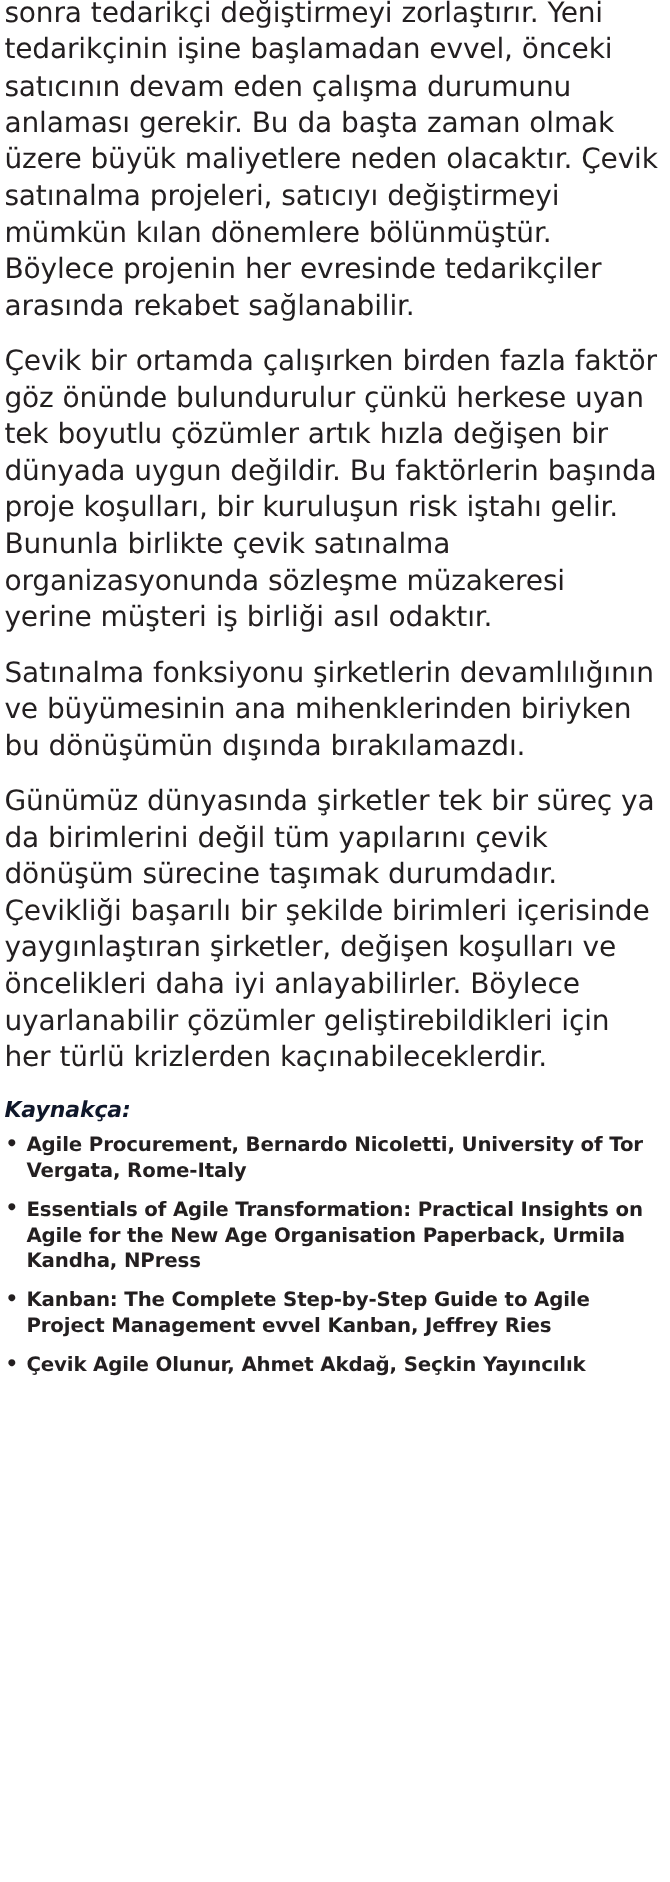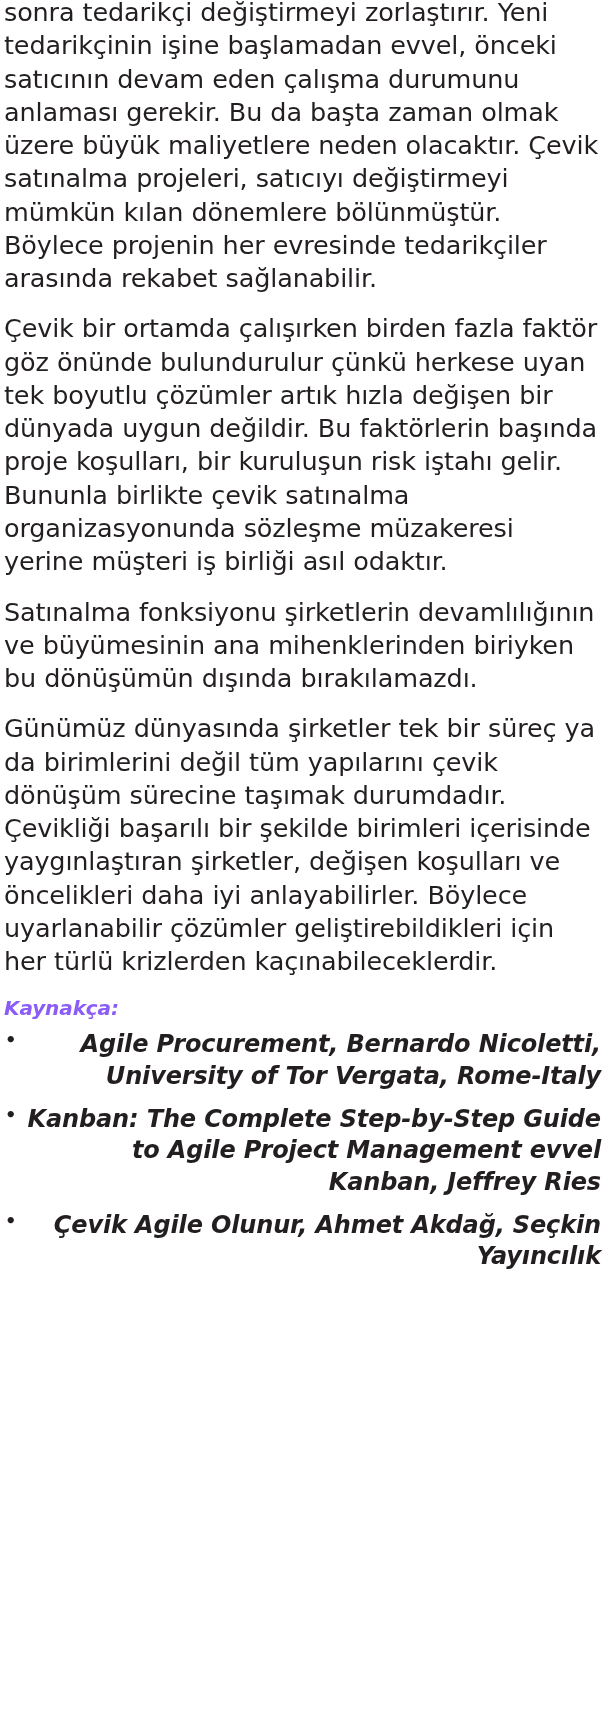--- a/index.html
+++ b/index.html
@@ -30,39 +30,37 @@
   }
   .para.first {
     margin-top: -4px;
   }
   .refs-title {
     font-size: 20px;
     font-style: italic;
     font-weight: bold;
     line-height: 1.3;
     margin: 16px 0 8px 0;
-    color: #8b5cf6;
+    color: #0f172a;
     letter-spacing: -0.1px;
   }
   ul.refs {
     list-style: none;
     margin: 0;
     padding: 0;
   }
   ul.refs li {
     position: relative;
-    font-size: 24px;
-    font-style: italic;
+    font-size: 18px;
     font-weight: bold;
     line-height: 1.32;
     margin: 0 0 11px 0;
     padding-left: 17px;
     color: #231f20;
     letter-spacing: -0.15px;
-    text-align: right;
   }
   ul.refs li::before {
     content: "\2022";
     position: absolute;
     left: 1px;
     top: -1px;
     font-size: 18px;
     line-height: 1.35;
   }
   ul.refs li .cont {
@@ -80,20 +78,23 @@
   <p class="para">Satınalma fonksiyonu şirketlerin devamlılığının ve büyümesinin ana mihenklerinden biriyken bu dönüşümün dışında bırakılamazdı.</p>
   <p class="para">Günümüz dünyasında şirketler tek bir süreç ya da birimlerini değil tüm yapılarını çevik dönüşüm sürecine taşımak durumdadır. Çevikliği başarılı bir şekilde birimleri içerisinde yaygınlaştıran şirketler, değişen koşulları ve öncelikleri daha iyi anlayabilirler. Böylece uyarlanabilir çözümler geliştirebildikleri için her türlü krizlerden kaçınabileceklerdir.</p>
 
   <div class="refs-title">Kaynakça:</div>
 
   <ul class="refs">
     <li>
         <span class="cont">Agile Procurement, Bernardo Nicoletti, University of Tor Vergata, Rome-Italy</span>
       </li>
     <li>
+        <span class="cont">Essentials of Agile Transformation: Practical Insights on Agile for the New Age Organisation Paperback, Urmila Kandha, NPress</span>
+      </li>
+    <li>
         <span class="cont">Kanban: The Complete Step-by-Step Guide to Agile Project Management evvel Kanban, Jeffrey Ries</span>
       </li>
     <li>
         <span class="cont">Çevik Agile Olunur, Ahmet Akdağ, Seçkin Yayıncılık</span>
       </li>
   </ul>
 
 </div>
 
 </body></html>

